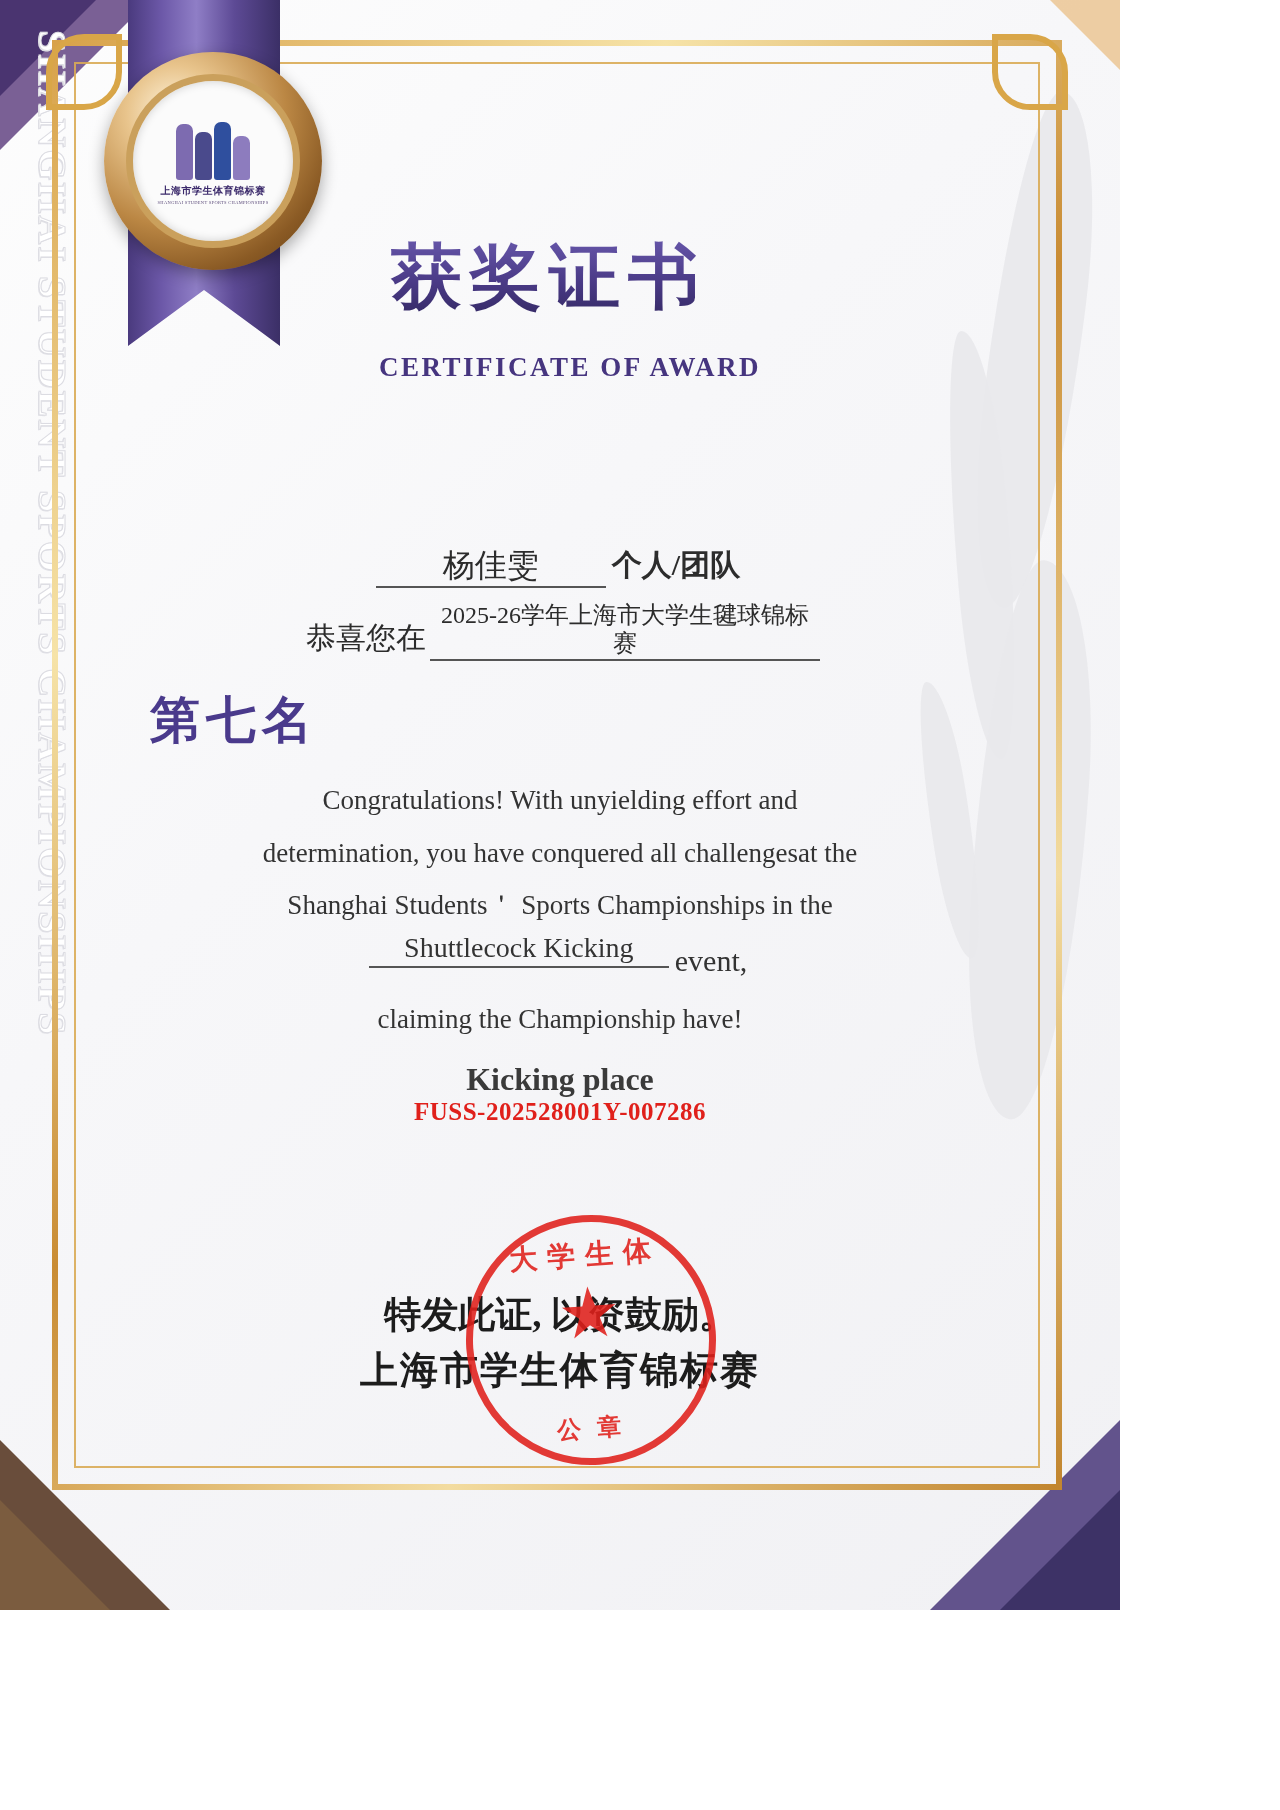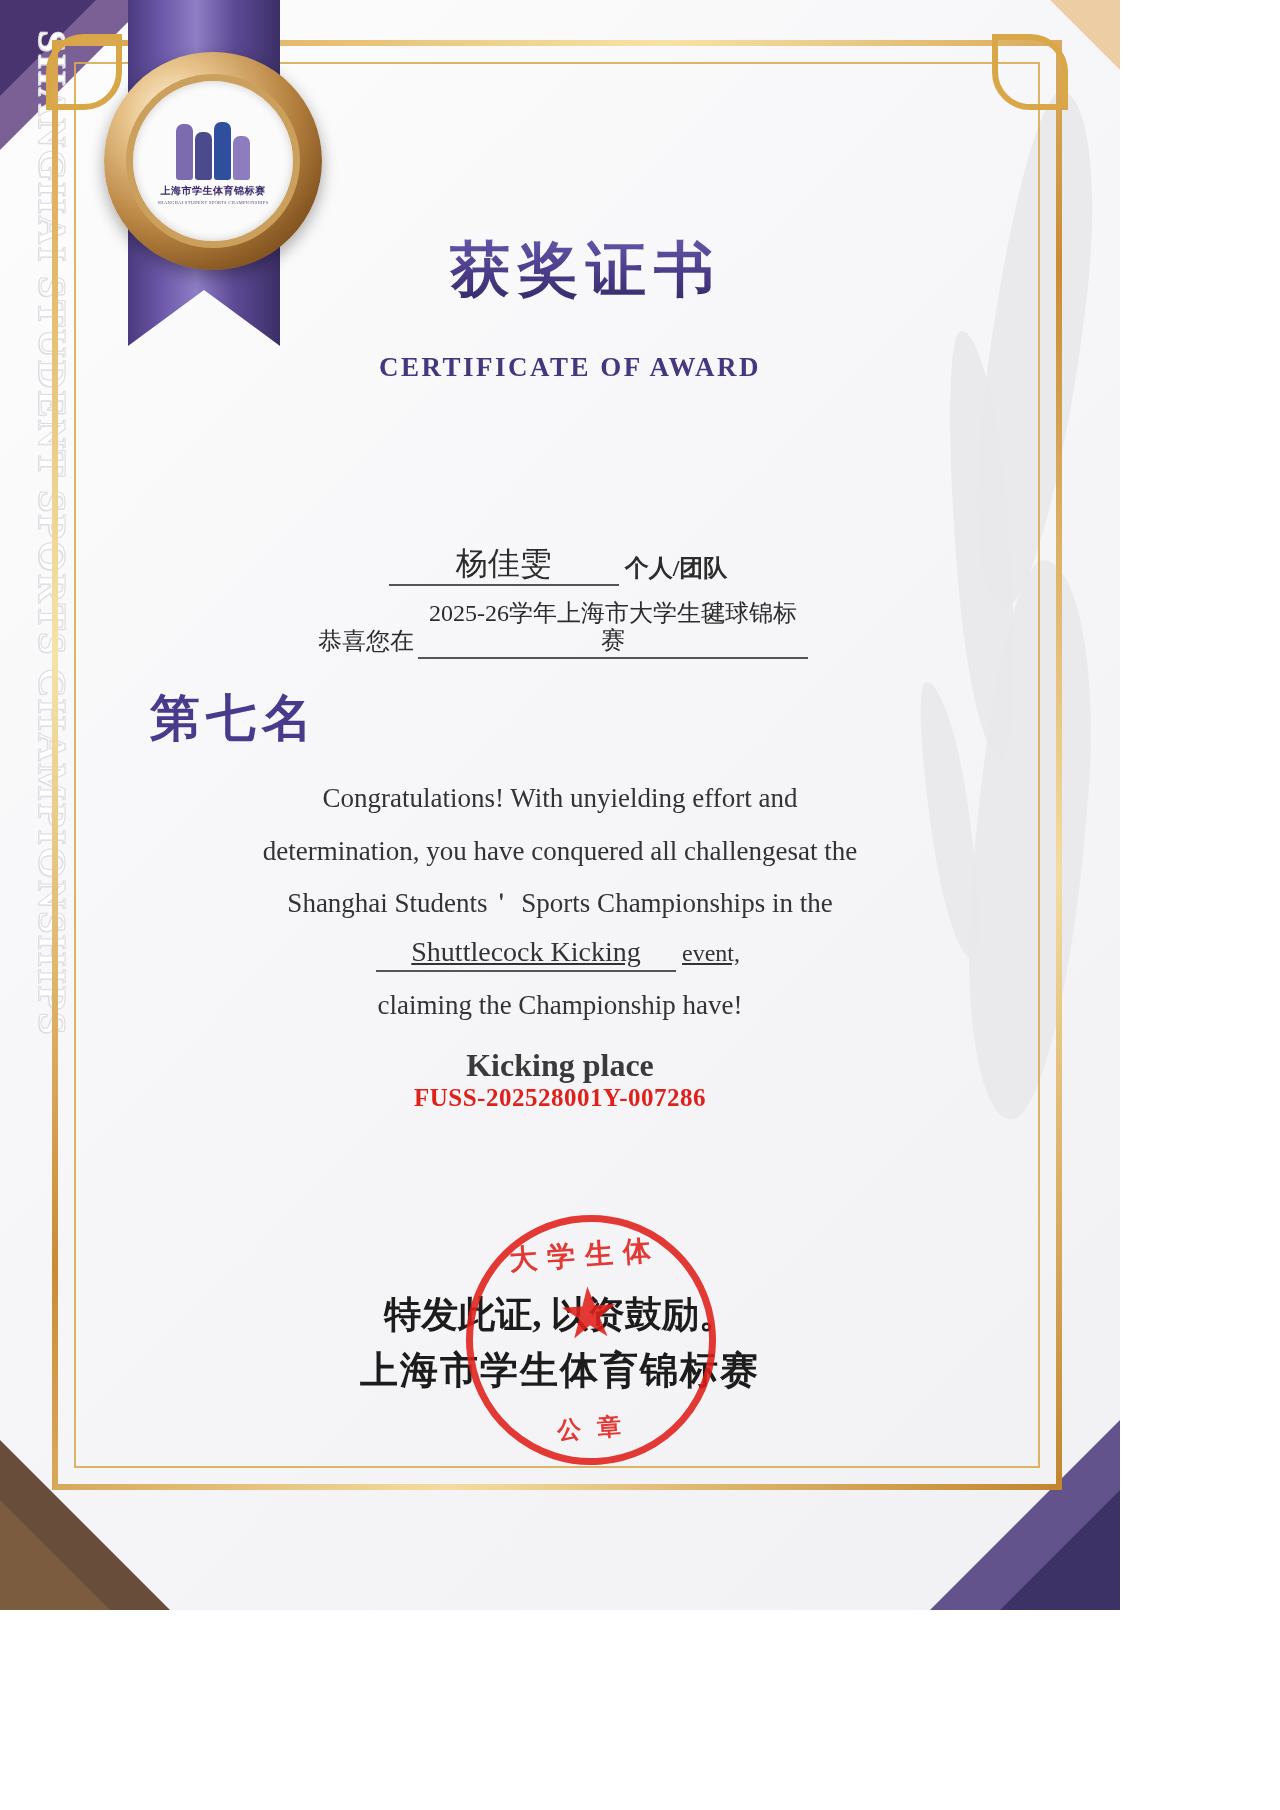--- a/index.html
+++ b/index.html
@@ -167,26 +167,26 @@
     font-size: 10px; color: #3b2a6b; font-weight: bold;
     margin-top: 4px; letter-spacing: .5px;
   }
   .medal-en {
     font-size: 4.5px; color: #5b4a7a; letter-spacing: .3px; margin-top: 2px;
   }
 
   
   .title-cn {
     position: absolute;
-    left: 376px; top: 230px;
+    left: 339px; top: 230px;
     width: 420px;
     text-align: center;
     font-family: "Liberation Serif", serif;
     font-weight: bold;
-    font-size: 60px;
+    font-size: 71px;
     letter-spacing: 8px;
     color: #4b3c8c;
     background: linear-gradient(180deg,#6b5bb0 0%,#4a3a86 55%,#30265e 100%);
     -webkit-background-clip: text;
     background-clip: text;
     -webkit-text-fill-color: transparent;
   }
   .title-en {
     position: absolute;
     left: 360px; top: 352px;
@@ -213,21 +213,21 @@
     text-align: center;
     font-size: 30px;
     padding-bottom: 2px;
     line-height: 1.15;
   }
   .blank.name   { width: 230px; font-size: 32px; }
   .blank.comp   { width: 390px; font-size: 24px; }
   .blank.event  { width: 230px; font-size: 26px; }
   .blank.en-ev  { width: 300px; font-size: 28px; }
 
-  .lbl { font-size: 24px; margin: 0 4px 2px 6px; }
+  .lbl { font-size: 30px; margin: 0 4px 2px 6px; }
   .lbl.bold { font-weight: bold; }
 
   .r1 { margin-bottom: 4px; }
   .r2 { margin-top: 14px; }
   .r3 { margin-top: 22px; }
 
   .rank {
     margin-top: 26px;
     font-size: 50px;
     font-weight: bold;
@@ -236,21 +236,21 @@
   }
 
   .en-par {
     margin-top: 20px;
     text-align: center;
     font-size: 27px;
     line-height: 1.95;
     color: #333;
   }
   .en-line { display: block; }
-  .en-row { display: flex; align-items: center; justify-content: center; text-decoration: underline; }
+  .en-row { display: flex; align-items: flex-start; justify-content: center; }
 
   .place-en {
     text-align: center;
     margin-top: 16px;
     font-size: 32px;
     font-weight: bold;
     color: #3a3a3a;
   }
   .serial {
     text-align: center;

